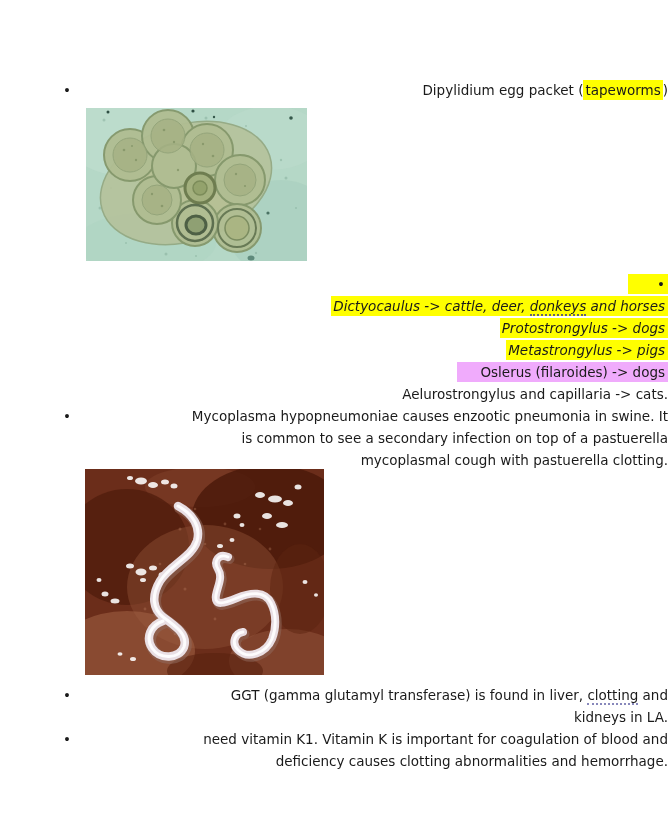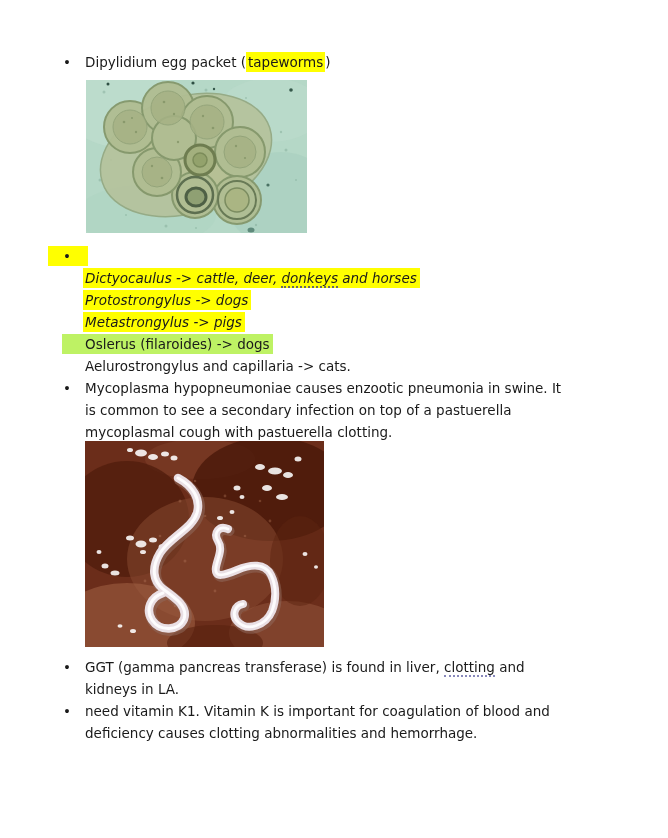--- a/index.html
+++ b/index.html
@@ -7,21 +7,21 @@
     background: #ffffff;
   }
   body {
     width: 668px; height: 838px;
     overflow: hidden;
     font-family: "DejaVu Sans", "Liberation Sans", sans-serif;
     font-size: 13.5px;
     color: #1a1a1a;
     -webkit-font-smoothing: antialiased;
   }
-  .doc { padding-top: 51px; }
+  .doc { padding-top: 79px; text-align: right; }
   .line { line-height: 22px; white-space: nowrap; }
 
   
   .li { position: relative; margin-left: 85px; }
   .li.bulleted::before {
     content: "\2022";
     position: absolute; left: -22px; top: 0;
     line-height: 22px; color: #1a1a1a;
   }
 
@@ -30,21 +30,21 @@
     color: inherit;
     padding: 2px 2px;
   }
   
   .hl-row { background: #ffff00; padding: 2px 3px 2px 2px; margin-left: -2px; font-style: italic; }
   
   .hl-title-row { background: #ffff00; padding: 2px 3px 2px 15px; margin-left: -37px; }
   .hl-title-row .bullet-in-hl { display: inline-block; width: 22px; }
   .hl-title-row .bullet-in-hl::before { content: "\2022"; }
   
-  .hl-lead-row { background: #bef264; padding: 2px 3px 2px 23px; margin-left: -23px; }
+  .hl-lead-row { background: #f0abfc; padding: 2px 3px 2px 23px; margin-left: -23px; }
 
   .sp-gray   { border-bottom: 2px dotted #666666; padding-bottom: 0px; }
   .sp-purple { border-bottom: 2px dotted #8888bb; padding-bottom: 0px; }
 
   figure { margin: 0; padding: 0; }
   .fig-egg   { margin: 7px 0 12px 86px; width: 221px; height: 153px; }
   .fig-worms { margin: -2px 0 9px 85px; width: 239px; height: 206px; }
   figure svg { display: block; }
 </style>
 </head>
@@ -231,21 +231,21 @@
 
         <path d="M 143,88 C 134,84 128,92 133,100 C 138,108 133,116 131,126 C 129,138 140,134 152,129 C 166,123 180,122 186,134 C 192,146 191,160 187,170 C 181,184 163,191 153,181 C 146,174 150,164 158,163" stroke="#8f6a5c" stroke-width="10" opacity="0.55" transform="translate(1.5 2)"></path>
         <path d="M 143,88 C 134,84 128,92 133,100 C 138,108 133,116 131,126 C 129,138 140,134 152,129 C 166,123 180,122 186,134 C 192,146 191,160 187,170 C 181,184 163,191 153,181 C 146,174 150,164 158,163" stroke="#e9dfe4" stroke-width="8"></path>
         <path d="M 143,88 C 134,84 128,92 133,100 C 138,108 133,116 131,126 C 129,138 140,134 152,129 C 166,123 180,122 186,134 C 192,146 191,160 187,170 C 181,184 163,191 153,181 C 146,174 150,164 158,163" stroke="#ffffff" stroke-width="2.8" opacity="0.9"></path>
       </g>
     </svg>
   </figure>
 
   <div class="li bulleted">
     <div class="line">
-      <span>GGT (gamma pancreas transferase) is found in liver, </span><span class="sp-purple">clotting</span><span> and</span>
+      <span>GGT (gamma glutamyl transferase) is found in liver, </span><span class="sp-purple">clotting</span><span> and</span>
     </div>
     <div class="line">kidneys in LA.</div>
   </div>
 
   <div class="li bulleted">
     <div class="line">need vitamin K1. Vitamin K is important for coagulation of blood and</div>
     <div class="line">deficiency causes clotting abnormalities and hemorrhage.</div>
   </div>
 
 </div>

